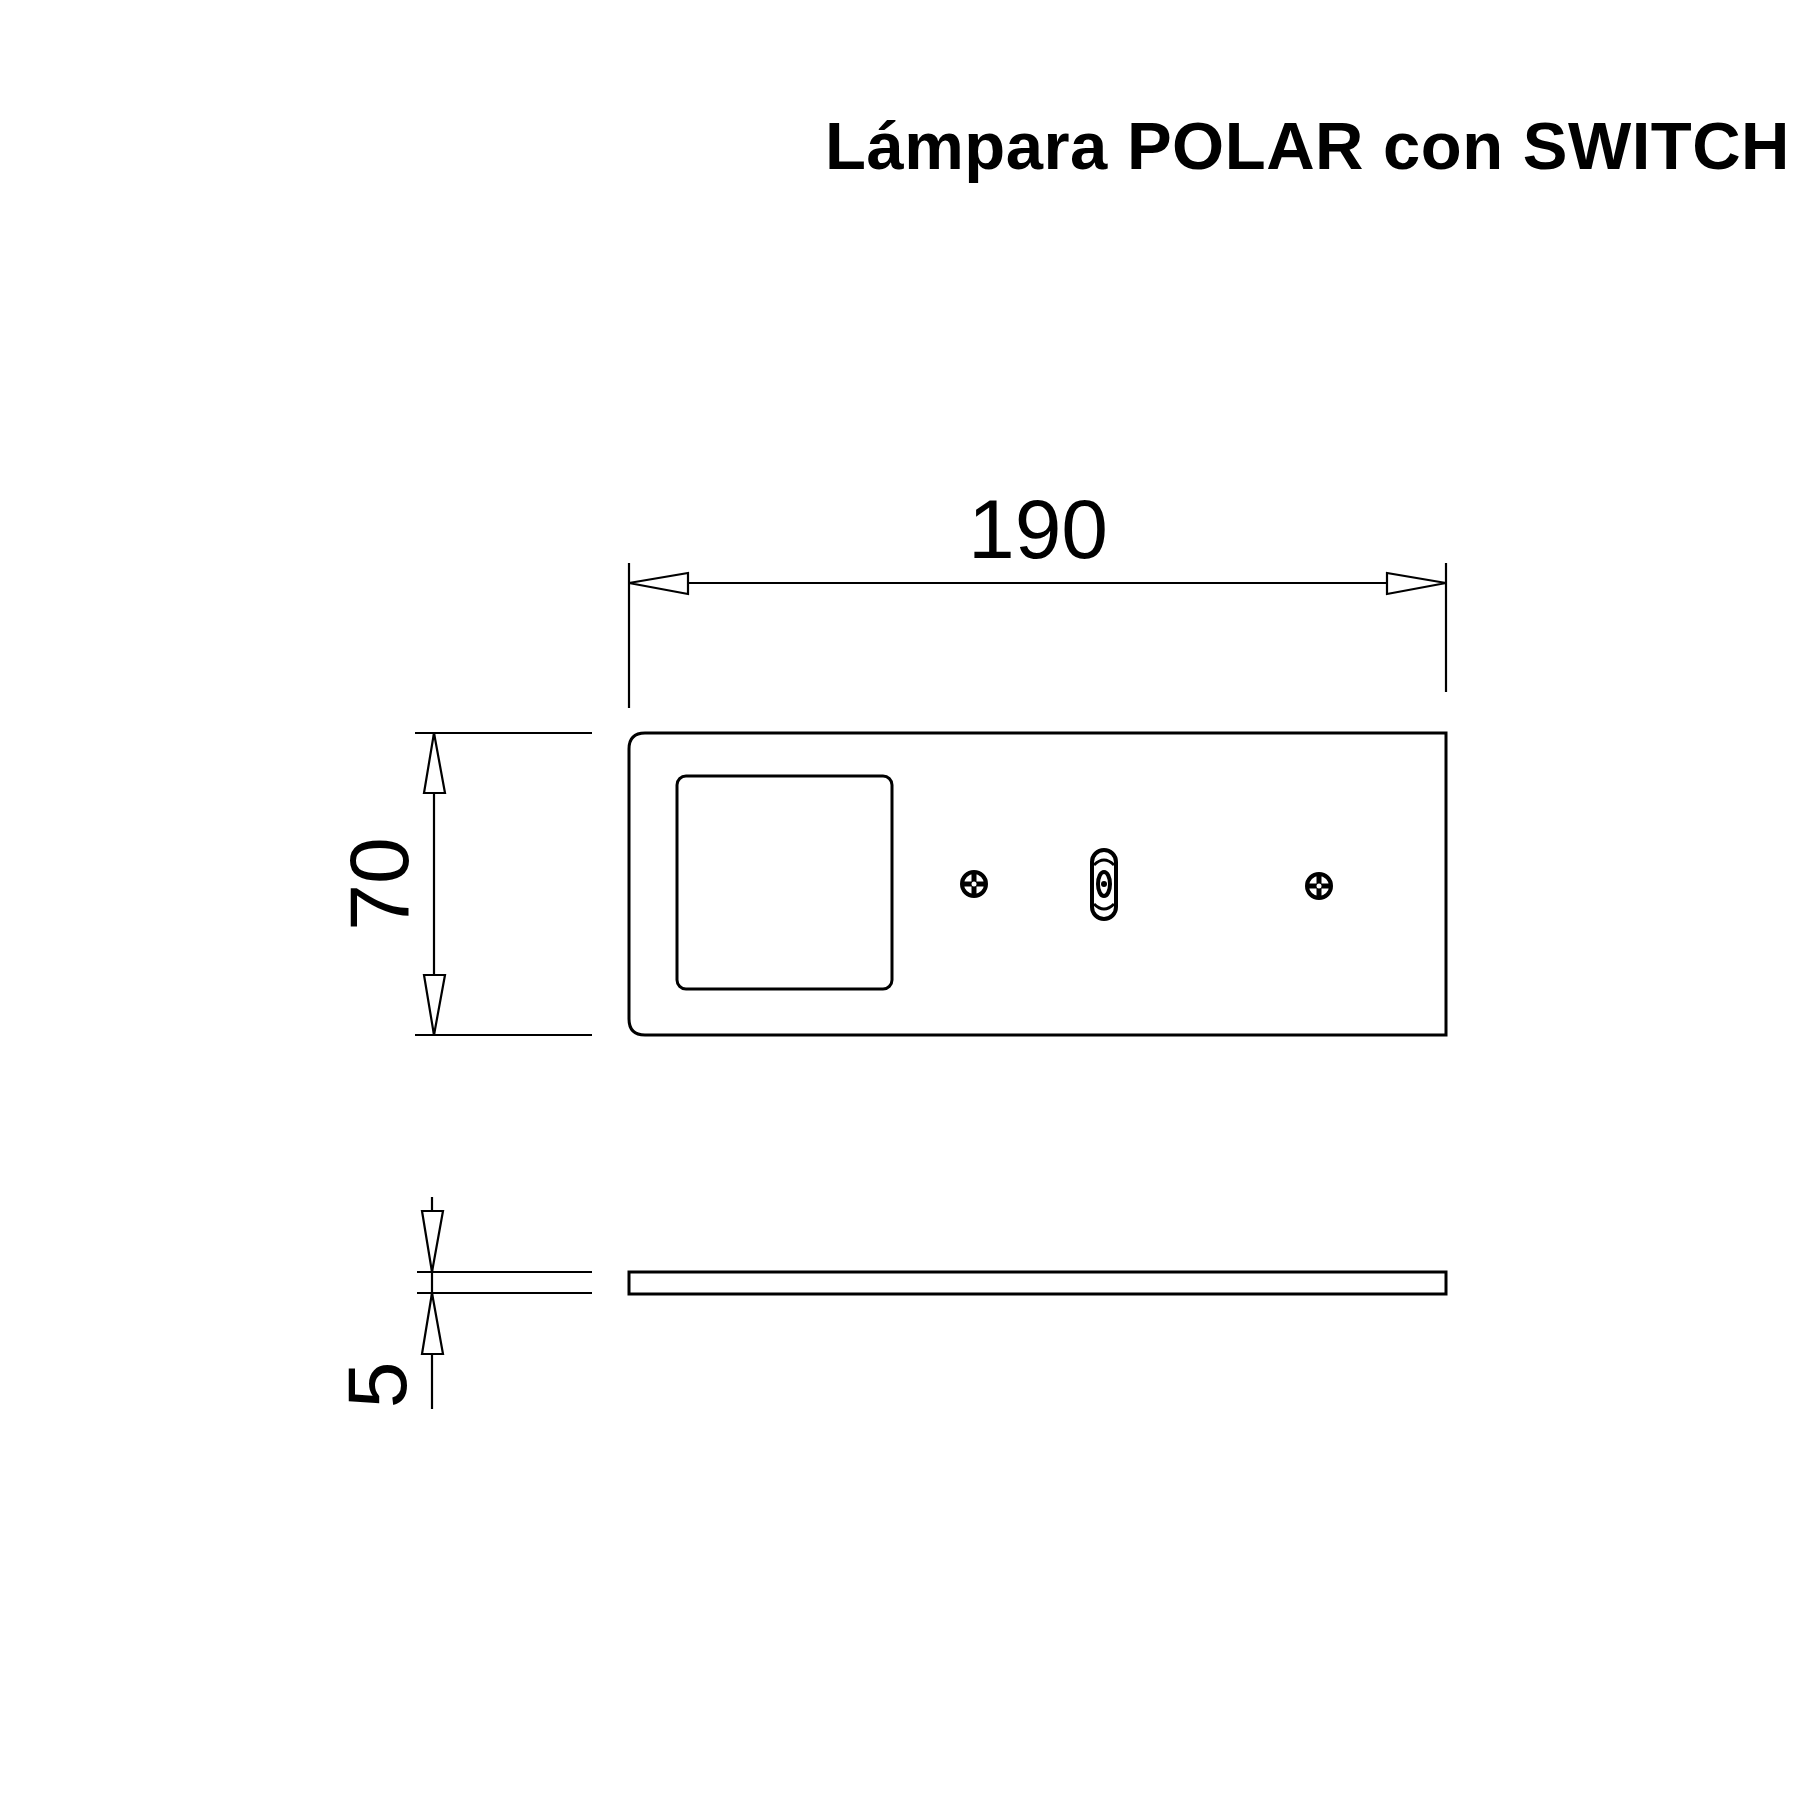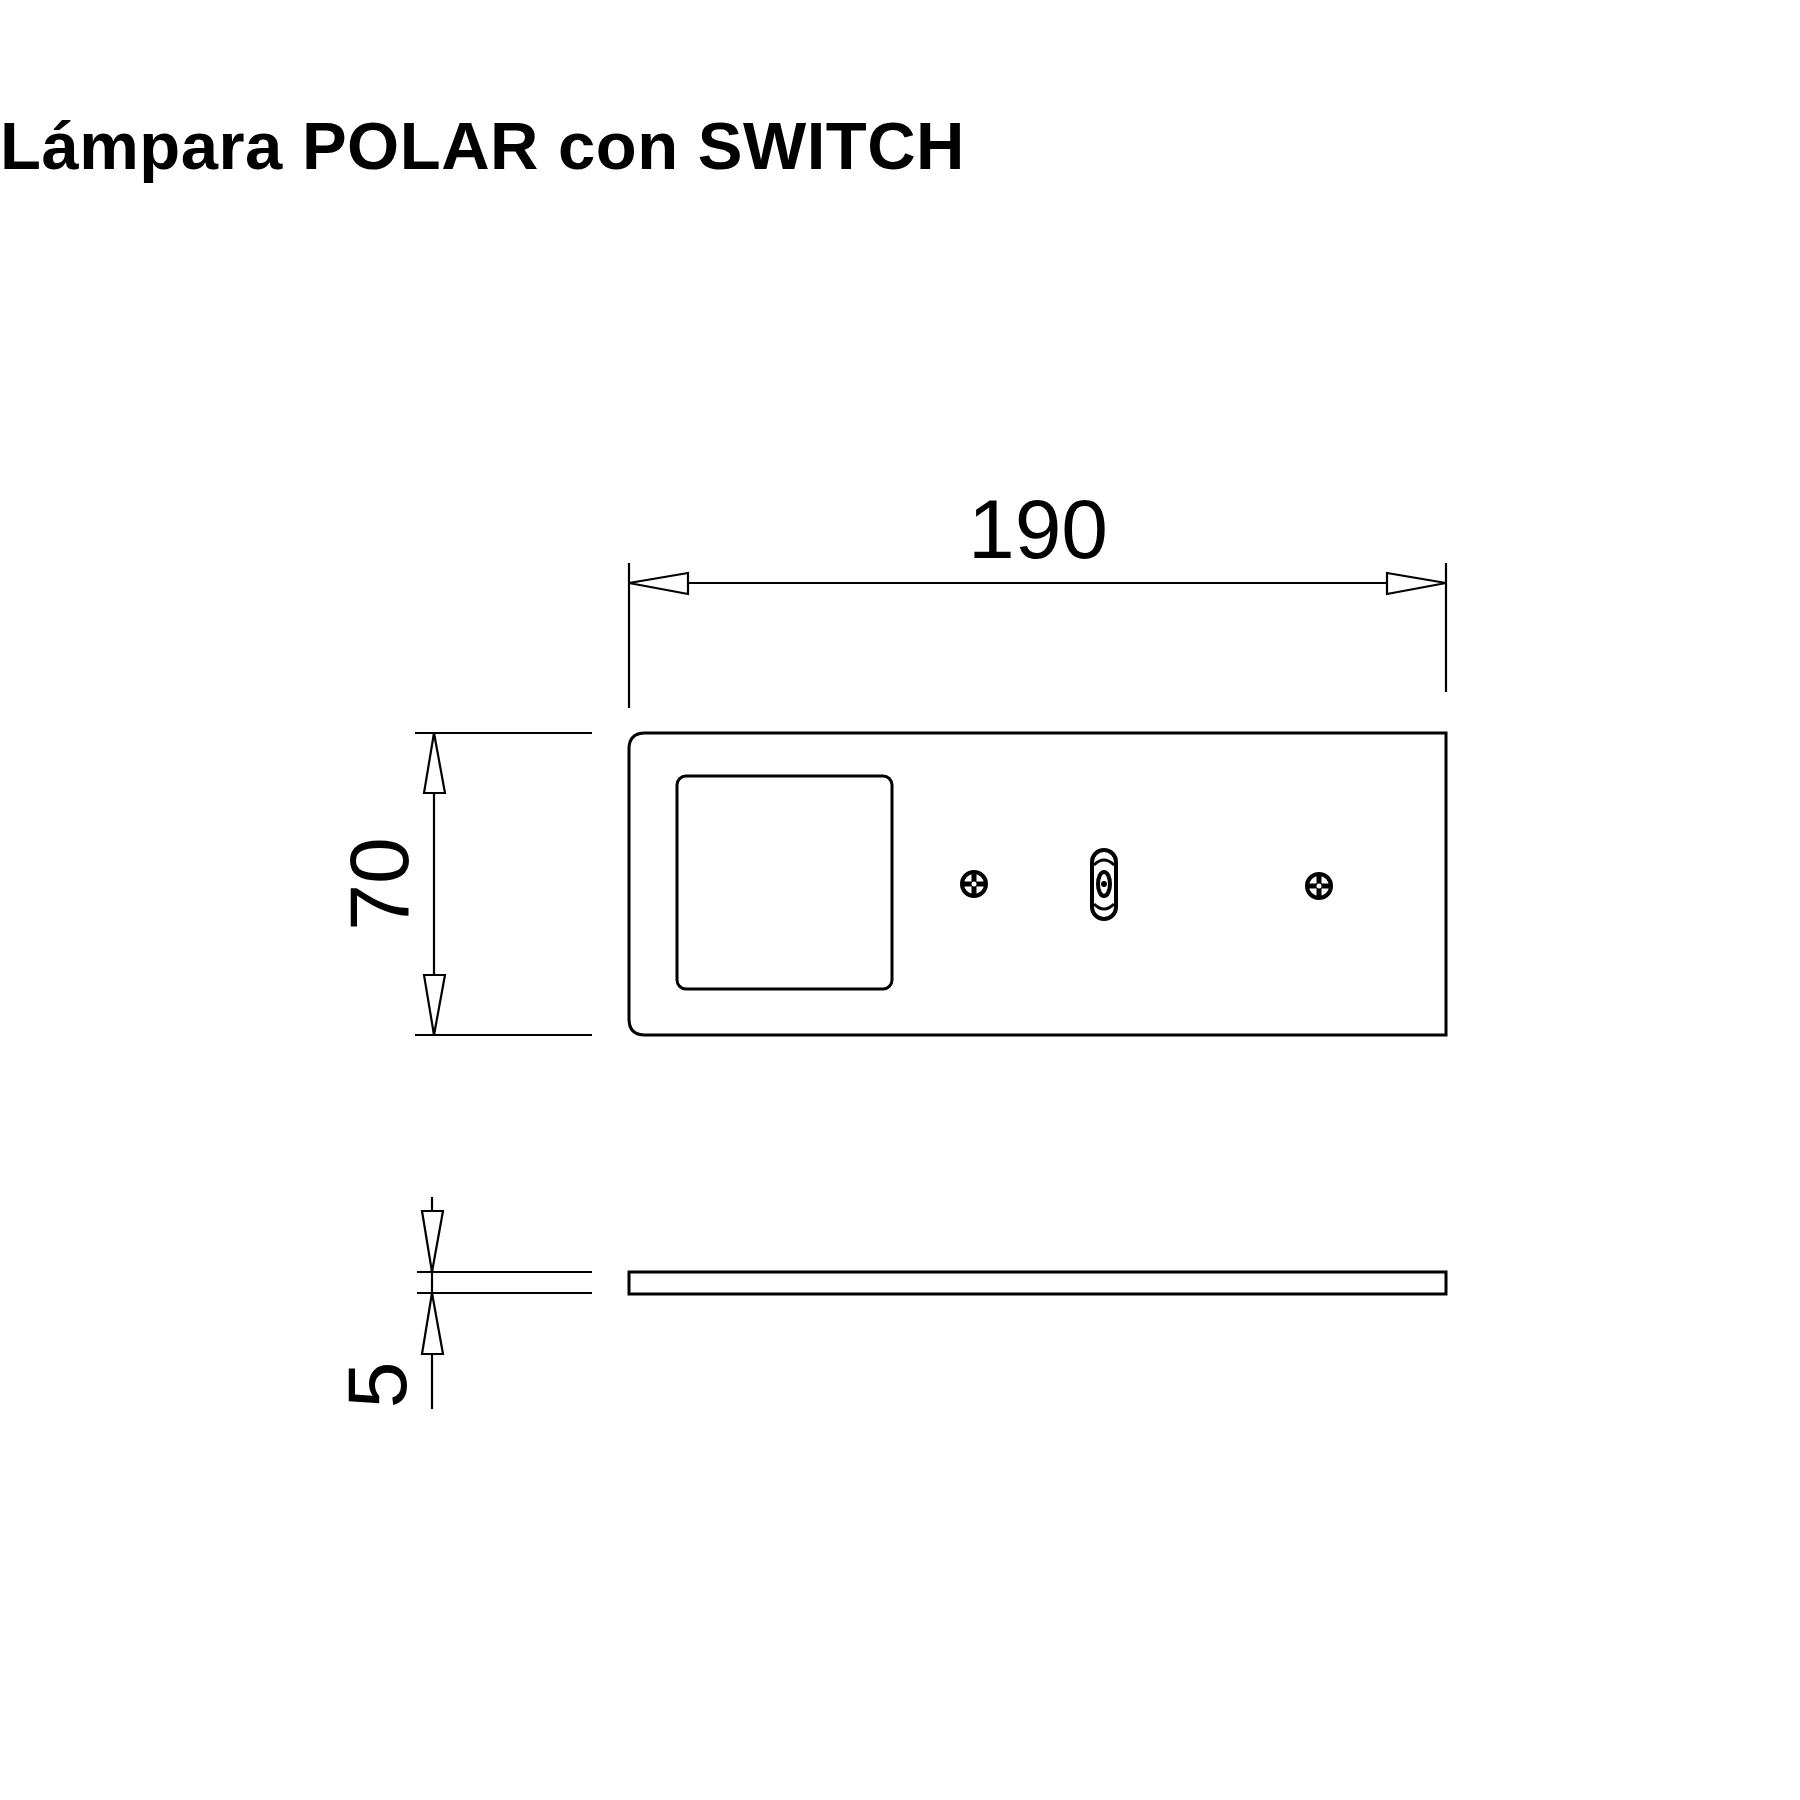--- a/index.html
+++ b/index.html
@@ -13,21 +13,21 @@
       position: relative;
       overflow: hidden;
       font-family: "Liberation Sans", sans-serif;
       color: #000000;
     }
     .title {
       position: absolute;
       left: 0;
       top: 112px;
       width: 1790px;
-      text-align: left;
+      text-align: right;
       font-family: "Liberation Sans", sans-serif;
       font-weight: bold;
       font-size: 67px;
       letter-spacing: 0.5px;
       line-height: 1;
     }
     svg.drawing {
       position: absolute;
       left: 0;
       top: 0;

